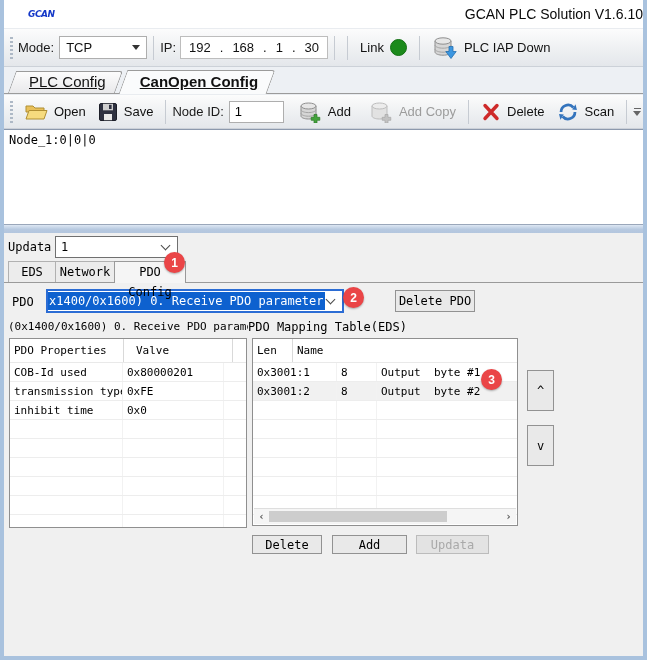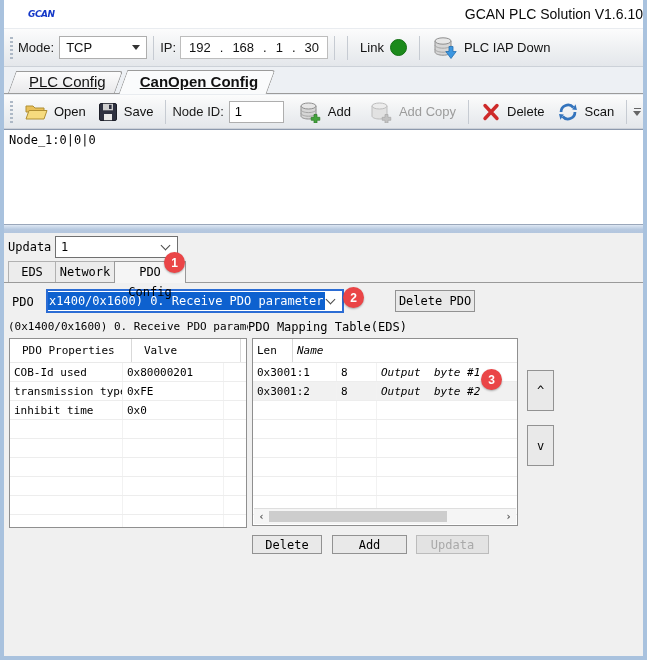--- a/index.html
+++ b/index.html
@@ -73,21 +73,21 @@
   .btn.disabled{color:#a9a9a9;border-color:#bcbcbc;background:#e3e3e3;}
   .caption{top:87px;font-size:11px;white-space:pre;overflow:hidden;}
   
   .tbl{background:#fff;border:1px solid #8f8f8f;display:flex;flex-direction:column;overflow:hidden;box-sizing:border-box;}
   .thead{display:flex;height:23px;flex:none;border-bottom:1px solid #e9e9e9;}
   .trow{display:flex;height:18px;flex:none;border-bottom:1px solid #ededed;}
   .trow.shaded{background:#f1f1f1;}
   .tcell{padding-left:4px;white-space:pre;overflow:hidden;font-size:11px;display:flex;align-items:center;box-sizing:border-box;}
   .thead .tcell{border-right:1px solid #d9d9d9;}
   .trow .tcell{border-right:1px solid #f2f2f2;}
-  .thead .tcell:last-child,.trow .tcell:last-child{border-right:none;font-style:italic;}
+  .thead .tcell:last-child,.trow .tcell:last-child{border-right:none;}
   .hscroll{position:absolute;left:1px;right:1px;bottom:1px;height:15px;background:#f5f5f5;
            border-top:1px solid #dedede;display:flex;align-items:center;z-index:4;}
   .harrow{width:15px;text-align:center;font:bold 10px "DejaVu Sans Mono",monospace;color:#555;}
   .hthumb{height:11px;width:178px;background:#cdcdcd;}
   .hscroll .harrow:last-child{margin-left:auto;}
 </style>
 </head>
 <body>
 
 <div class="win">
@@ -238,21 +238,21 @@
       <span class="chev"></span>
     </div>
     <div class="abs badge" style="left:339px;top:54px;">2</div>
     <div class="abs btn" style="left:351px;top:57px;width:80px;height:22px;margin-left:40px;">Delete PDO</div>
 
     <span class="abs caption" style="left:4px;width:240px;">(0x1400/0x1600) 0. Receive PDO paramet</span>
     <span class="abs caption" style="left:244px;font-size:12px;">PDO Mapping Table(EDS)</span>
 
     <div class="abs tbl" style="left:5px;top:105px;width:238px;height:190px;">
         <div class="thead">
-          <div class="tcell" style="width: 114px; margin-left: 8px;">PDO Properties</div>
+          <div class="tcell" style="width: 114px;">PDO Properties</div>
           <div class="tcell" style="width: 101px; margin-left: 8px;">Valve</div>
           <div class="tcell" style="flex: 1 1 0%;"></div>
         </div>
         <div class="trow">
           <div class="tcell" style="width: 113px;">COB-Id used</div>
           <div class="tcell" style="width: 101px;">0x80000201</div>
           <div class="tcell" style="flex: 1 1 0%;"></div>
         </div>
         <div class="trow">
           <div class="tcell" style="width: 113px;">transmission type</div>

